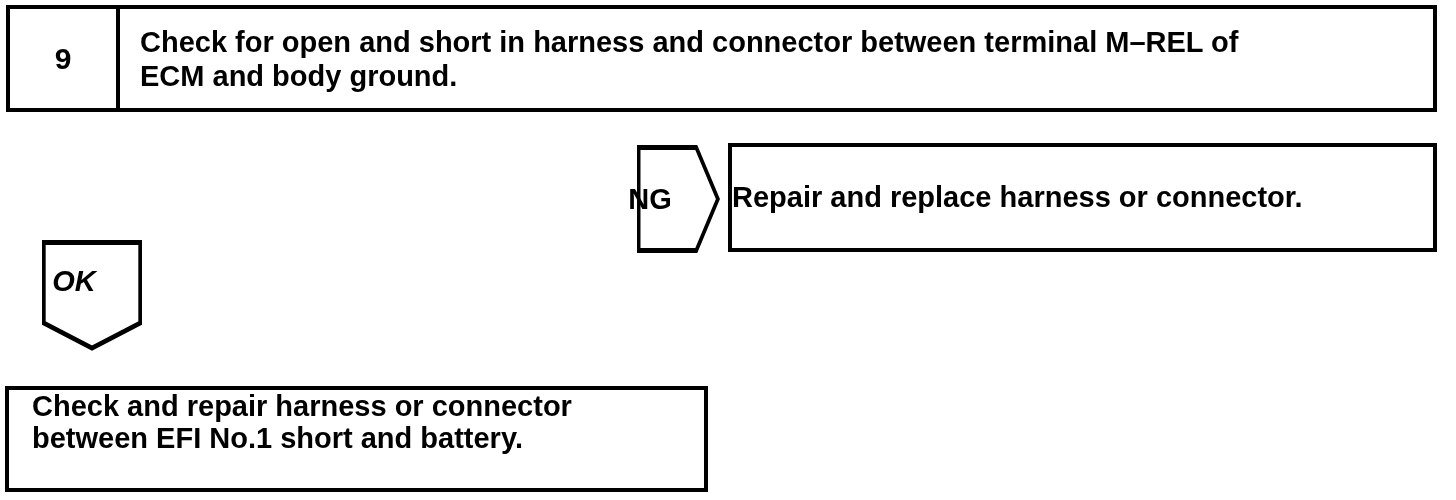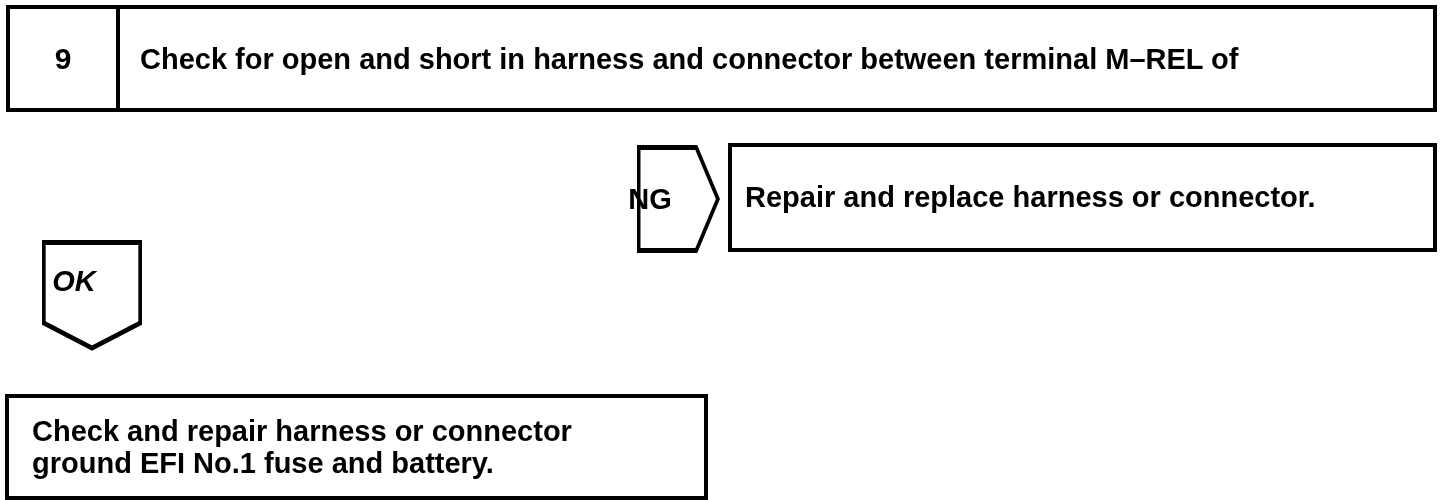--- a/index.html
+++ b/index.html
@@ -47,39 +47,39 @@
     position:absolute; left:0; top:0;
     display:flex; align-items:center; justify-content:center;
     font-size:29px;
   }
   .ng-shape .shape-label { width:98px; height:100%; }
   .ok-shape .shape-label { width:100%; height:83px; }
   
   .ng-result {
     left:728px; top:143px; width:709px; height:109px;
     display:flex; align-items:center;
-    padding-left:13px;
     font-size:29px; white-space:nowrap;
   }
   .ok-result {
     left:5px; top:386px; width:703px; height:106px;
-    display:flex; flex-direction:column; justify-content:center;
+    display:flex; flex-direction:column; 
     padding-left:23px;
-    font-size:29px; line-height:32px; white-space:nowrap;margin-top:8px;
+    font-size:29px; line-height:32px; white-space:nowrap;
   }
 </style>
 </head>
 <body>
 
 <div class="canvas">
 
   <div class="box step-box">
     <div class="step-num">9</div>
     <div class="step-text">
       <div>Check for open and short in harness and connector between terminal M–REL of</div>
+      <div>ECM and body ground.</div>
     </div>
   </div>
 
   <div class="shape ng-shape">
     <svg viewBox="0 0 119 108" xmlns="http://www.w3.org/2000/svg" preserveAspectRatio="none">
       <polygon points="2.5,2.5 85,2.5 116,54 85,105.5 2.5,105.5"></polygon>
     </svg>
     <div class="shape-label">NG</div>
   </div>
 
@@ -89,16 +89,16 @@
 
   <div class="shape ok-shape">
     <svg viewBox="0 0 136 111" xmlns="http://www.w3.org/2000/svg" preserveAspectRatio="none">
       <polygon points="2.5,2.5 133.5,2.5 133.5,83 68,108 2.5,83"></polygon>
     </svg>
     <div class="shape-label">OK</div>
   </div>
 
   <div class="box ok-result">
     <div>Check and repair harness or connector</div>
-    <div>ground EFI No.1 fuse and battery.</div>
+    <div>between EFI No.1 short and battery.</div>
   </div>
 
 </div>
 
 </body></html>

